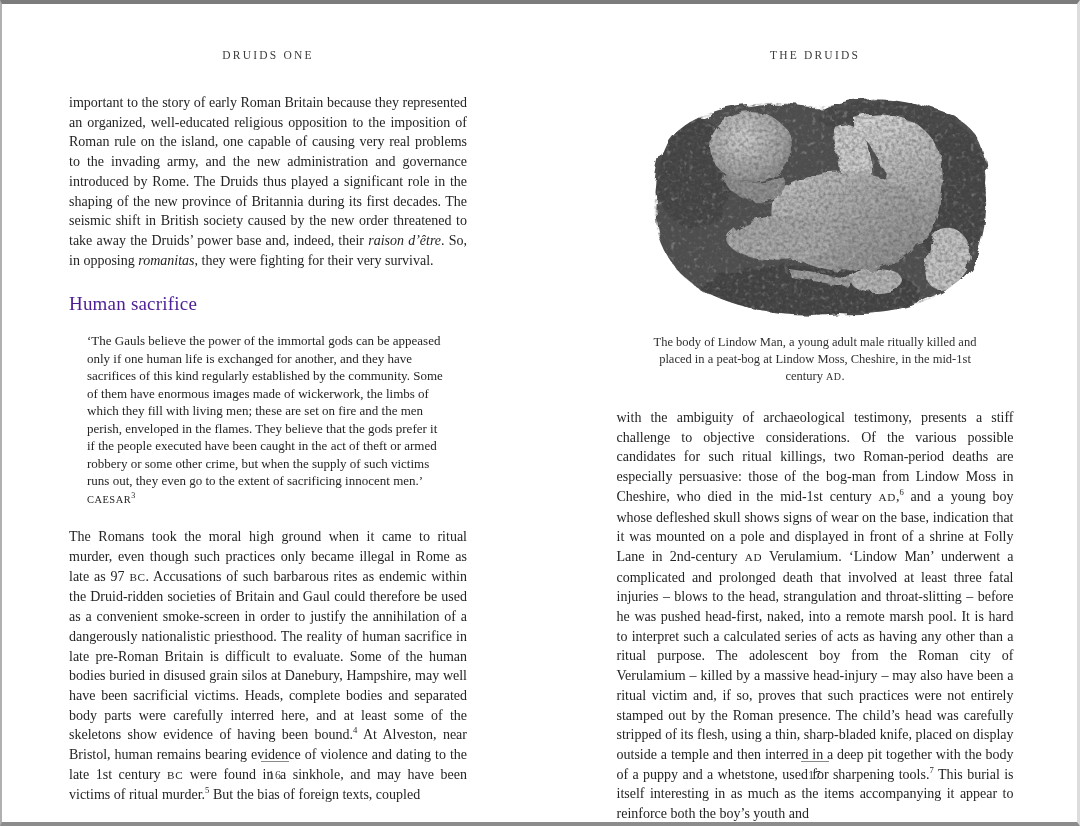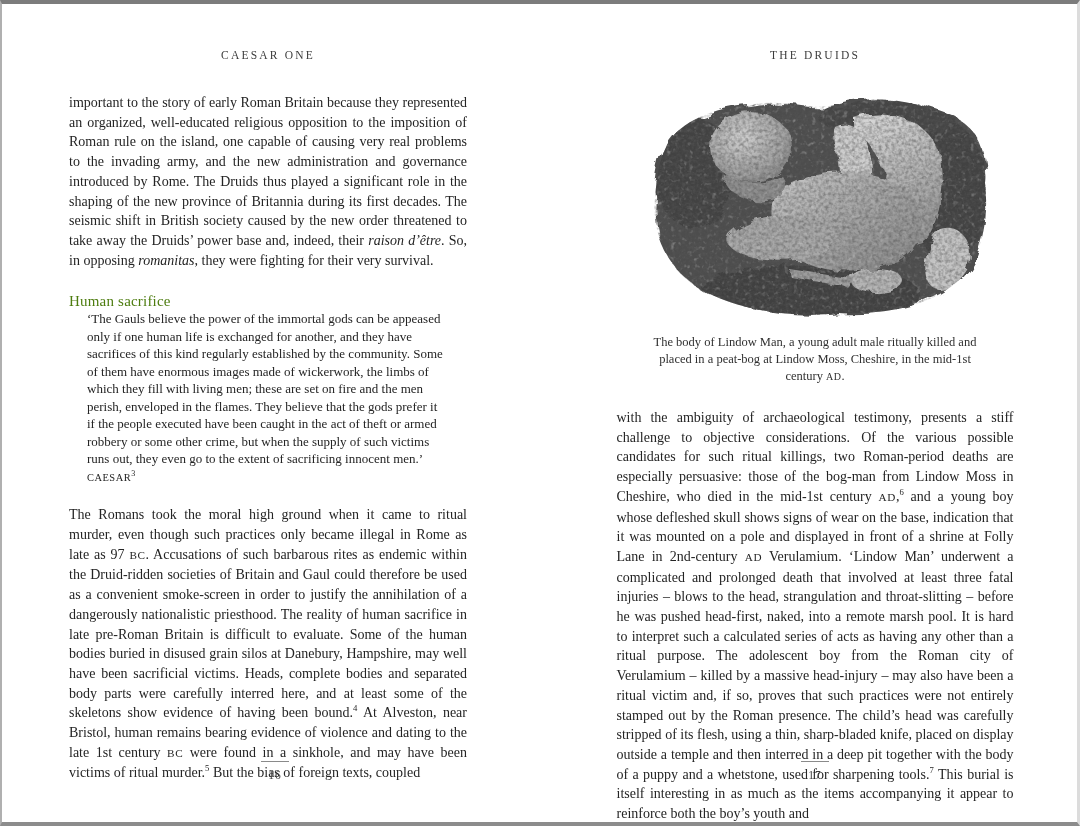--- a/index.html
+++ b/index.html
@@ -33,27 +33,27 @@
 
   .body-text {
     font-size: 14px;
     line-height: 19.7px;
     text-align: justify;
     color: #242424;
   }
   .para-1 { margin-top: 32px; }
   .section-heading {
     margin-top: 23px;
-    font-size: 15px;
+    font-size: 19px;
     font-weight: normal;
-    color: #4d7c0f;
+    color: #4c1d95;
     letter-spacing: 0.2px;
   }
   .block-quote {
-    margin-top: 0;
+    margin-top: 17px;
     margin-left: 18px;
     width: 357px;
     font-size: 13px;
     line-height: 17.5px;
     text-align: left;
     color: #242424;
   }
   .para-2 { margin-top: 19px; }
 
   .figure-wrap { margin-top: 22px; text-align: center; }
@@ -86,21 +86,21 @@
   .seg-italic { font-style: italic; }
   .seg-sup { vertical-align: super; font-size: 0.62em; line-height: 0; }
   .seg-smallcaps { font-size: 0.8em; letter-spacing: 0.05em; }
 </style>
 </head>
 <body>
 
 <div class="spread">
 
   <div class="page page-left">
-    <div class="running-head">CAESAR ONE</div>
+    <div class="running-head">DRUIDS ONE</div>
 
     <div class="column-left">
       <p class="body-text para-1"><span class="seg-normal">important to the story of early Roman Britain because they represented an organized, well-educated religious opposition to the imposition of Roman rule on the island, one capable of causing very real problems to the invading army, and the new administration and governance introduced by Rome. The Druids thus played a significant role in the shaping of the new province of Britannia during its first decades. The seismic shift in British society caused by the new order threatened to take away the Druids’ power base and, indeed, their </span><span class="seg-italic">raison d’être</span><span class="seg-normal">. So, in opposing </span><span class="seg-italic">romanitas</span><span class="seg-normal">, they were fighting for their very survival.</span></p>
 
       <h2 class="section-heading">Human sacrifice</h2>
 
       <p class="block-quote"><span class="seg-normal">‘The Gauls believe the power of the immortal gods can be appeased only if one human life is exchanged for another, and they have sacrifices of this kind regularly established by the community. Some of them have enormous images made of wickerwork, the limbs of which they fill with living men; these are set on fire and the men perish, enveloped in the flames. They believe that the gods prefer it if the people executed have been caught in the act of theft or armed robbery or some other crime, but when the supply of such victims runs out, they even go to the extent of sacrificing innocent men.’ </span><span class="seg-smallcaps">CAESAR</span><span class="seg-sup">3</span></p>
 
       <p class="body-text para-2"><span class="seg-normal">The Romans took the moral high ground when it came to ritual murder, even though such practices only became illegal in Rome as late as 97 </span><span class="seg-smallcaps">BC</span><span class="seg-normal">. Accusations of such barbarous rites as endemic within the Druid-ridden societies of Britain and Gaul could therefore be used as a convenient smoke-screen in order to justify the annihilation of a dangerously nationalistic priesthood. The reality of human sacrifice in late pre-Roman Britain is difficult to evaluate. Some of the human bodies buried in disused grain silos at Danebury, Hampshire, may well have been sacrificial victims. Heads, complete bodies and separated body parts were carefully interred here, and at least some of the skeletons show evidence of having been bound.</span><span class="seg-sup">4</span><span class="seg-normal"> At Alveston, near Bristol, human remains bearing evidence of violence and dating to the late 1st century </span><span class="seg-smallcaps">BC</span><span class="seg-normal"> were found in a sinkhole, and may have been victims of ritual murder.</span><span class="seg-sup">5</span><span class="seg-normal"> But the bias of foreign texts, coupled</span></p>
     </div>

